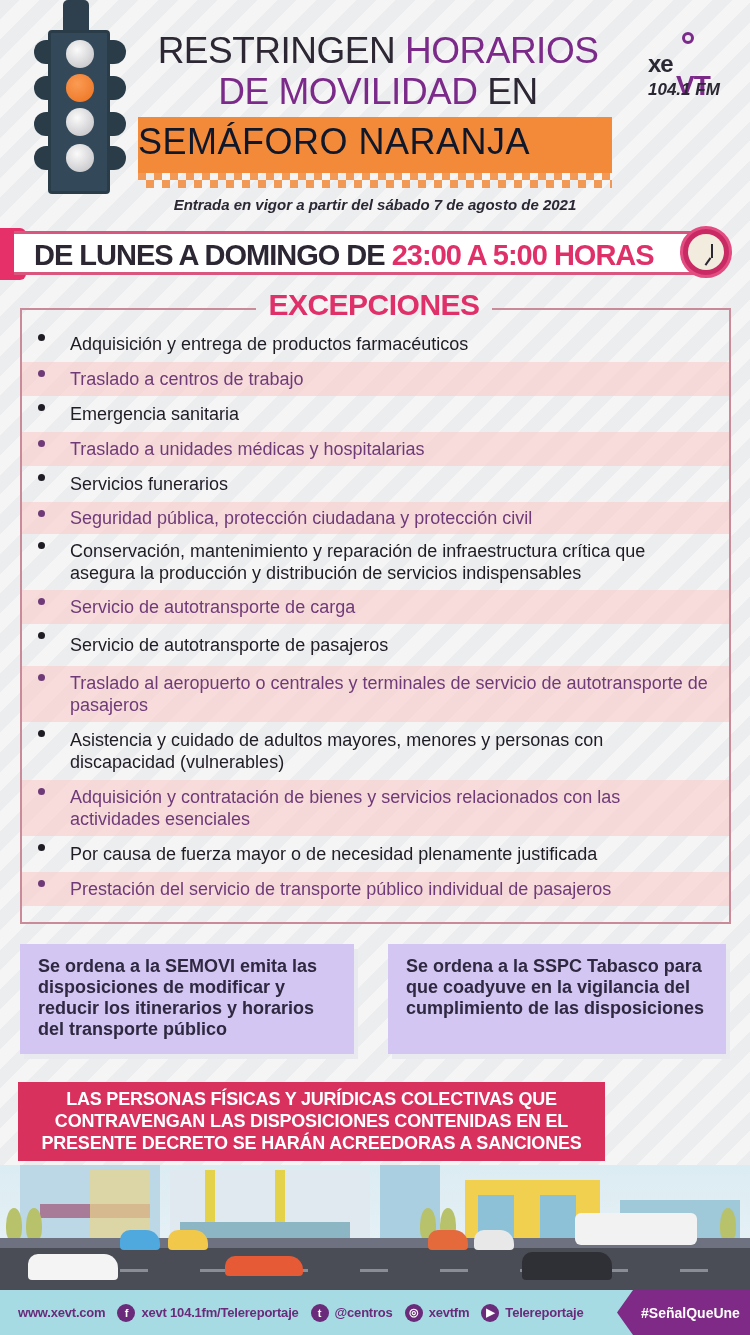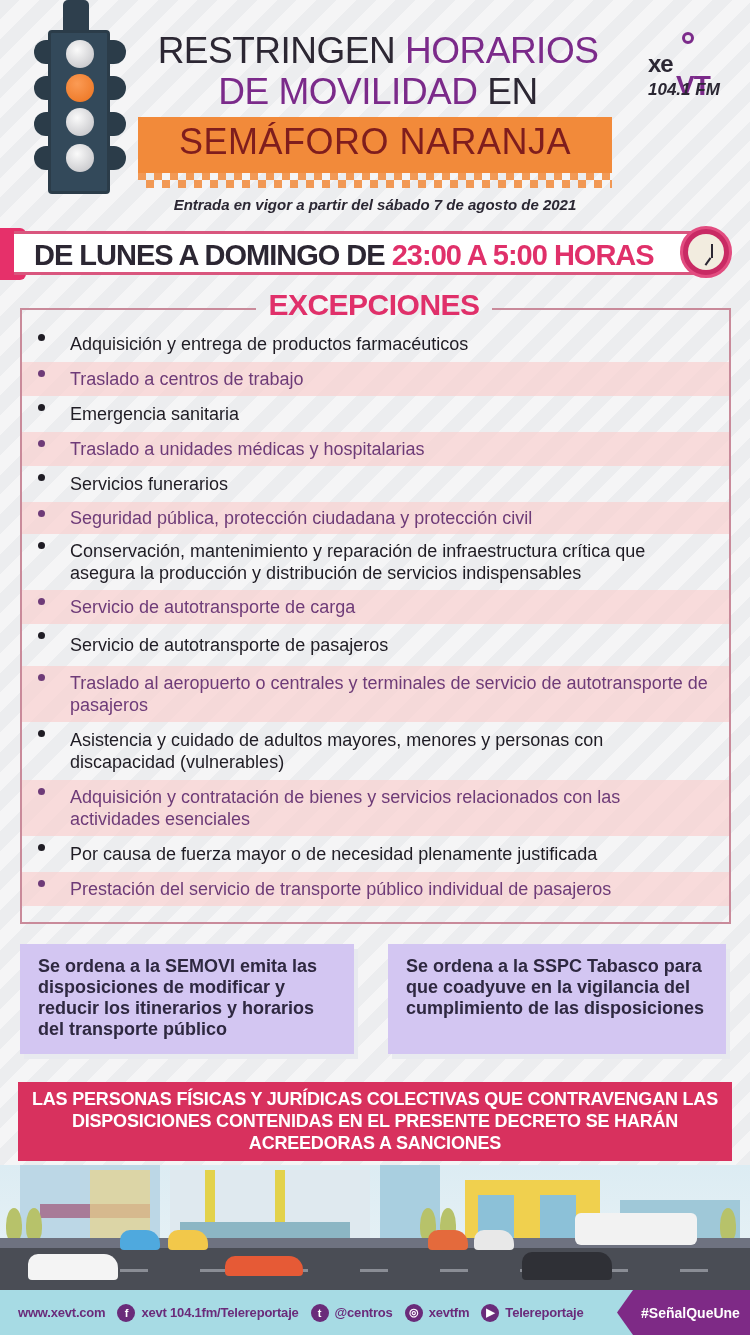--- a/index.html
+++ b/index.html
@@ -19,21 +19,21 @@
   .tl .wing { position:absolute; width:16px; height:24px; background:#2b3c49; }
   .tl .wing.l { left:4px; border-radius:14px 0 0 14px; }
   .tl .wing.r { left:80px; border-radius:0 14px 14px 0; }
   .tl .lamp { position:absolute; left:36px; width:28px; height:28px; border-radius:50%; background:radial-gradient(circle at 40% 35%, #fafafa, #cfcfd2 70%, #b6b6bb); }
   .tl .lamp.on { background:radial-gradient(circle at 40% 35%, #fb9b55, #f07e2e 70%, #e16e1f); }
 
   
   .title { left: 142px; top: 30px; width: 472px; font-weight: 400; font-size: 37px; line-height: 41px; letter-spacing: -0.5px; text-align: center; color: #2c2733; }
   .title .purple { color: #7b2a8a; }
   .naranja-banner { left: 138px; top: 117px; width: 474px; height: 56px; background: #f28a3a; }
-  .naranja-banner .txt { position:absolute; left:0; right:0; top:4px; text-align:center; color:#7f1d1d; font-size:36px; letter-spacing:0.5px; }
+  .naranja-banner .txt { position:absolute; left:0; right:0; top:4px; text-align:left; color:#0f172a; font-size:36px; letter-spacing:0.5px; }
   .checker { left: 138px; top: 172px; width: 474px; height: 16px;
     background:
       repeating-linear-gradient(90deg, #f28a3a 0 8px, transparent 8px 16px) 0 0 / 100% 8px no-repeat,
       repeating-linear-gradient(90deg, transparent 0 8px, #f28a3a 8px 16px) 0 8px / 100% 8px no-repeat;
     opacity: 0.85; }
   .subtitle { left: 138px; top: 196px; width: 474px; text-align: center; font-style: italic; font-weight: 700; font-size: 15px; color: #2b2733; }
 
   
   .logo { left: 640px; top: 32px; width: 100px; height: 70px; }
   .logo .xe { position:absolute; left:8px; top:18px; font-weight:700; font-size:24px; color:#2b2733; letter-spacing:-1px; }
@@ -61,21 +61,21 @@
   .exc-item.alt { background: rgba(248,210,210,0.75); color:#6e3b78; }
   .exc-item .dot { width:7px; height:7px; border-radius:50%; background:currentColor; flex: 0 0 7px; margin-right:11px; align-self:flex-start; margin-top:8px; }
   .exc-item .t { flex:1; }
 
   
   .card { top: 944px; width: 334px; height: 110px; background:#d3c6f2; box-shadow: 4px 5px 0 #e8eaef; padding: 12px 18px; font-weight:700; font-size:18px; line-height:21px; color:#2e2840; }
   .card.c1 { left: 20px; }
   .card.c2 { left: 388px; width: 338px; }
 
   
-  .warn { left: 18px; top: 1082px; width: 714px; height: 79px; background:#d8315e; color:#fff; font-weight:700; font-size:18px; line-height:22px; text-align:center; padding-top:6px; letter-spacing:-0.2px; }
+  .warn { left: 18px; top: 1082px; width: 587px; height: 79px; background:#d8315e; color:#fff; font-weight:700; font-size:18px; line-height:22px; text-align:center; padding-top:6px; letter-spacing:-0.2px; }
 
   
   .city { left: 0; top: 1165px; width: 750px; height: 125px; background: linear-gradient(#dcecf3, #eaf3f6); overflow:hidden; }
   .bld { position:absolute; bottom:40px; }
   .road { position:absolute; left:0; bottom:0; width:750px; height:42px; background:#4a4d55; }
   .sidewalk { position:absolute; left:0; bottom:42px; width:750px; height:10px; background:#6e7280; }
   .lane { position:absolute; bottom:18px; height:3px; width:28px; background:#8a8d95; }
   .car { position:absolute; border-radius:10px 14px 4px 4px; }
   .tree { position:absolute; width:16px; height:34px; border-radius:50% 50% 40% 40%; background:#b7c26a; }
 

